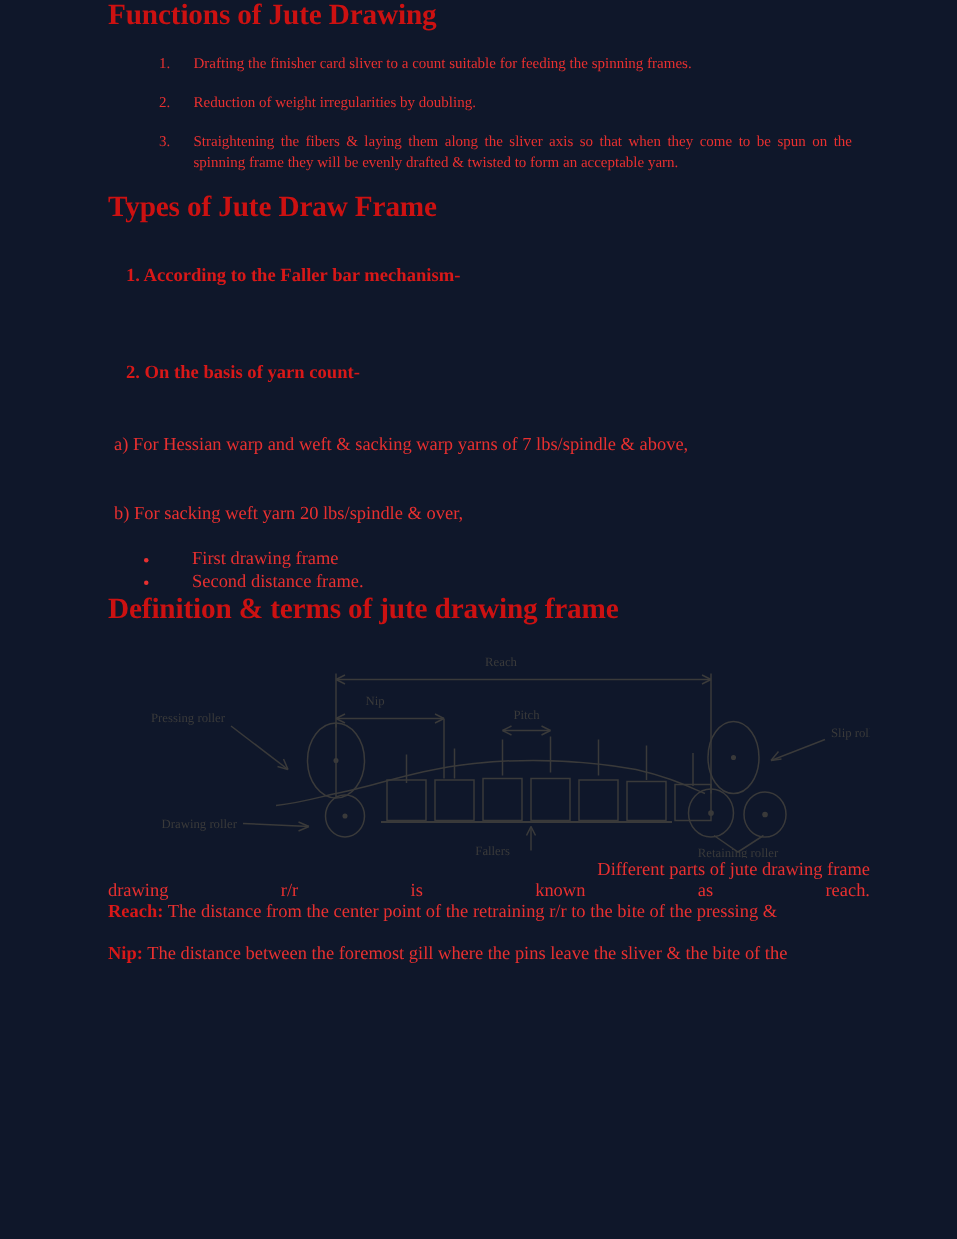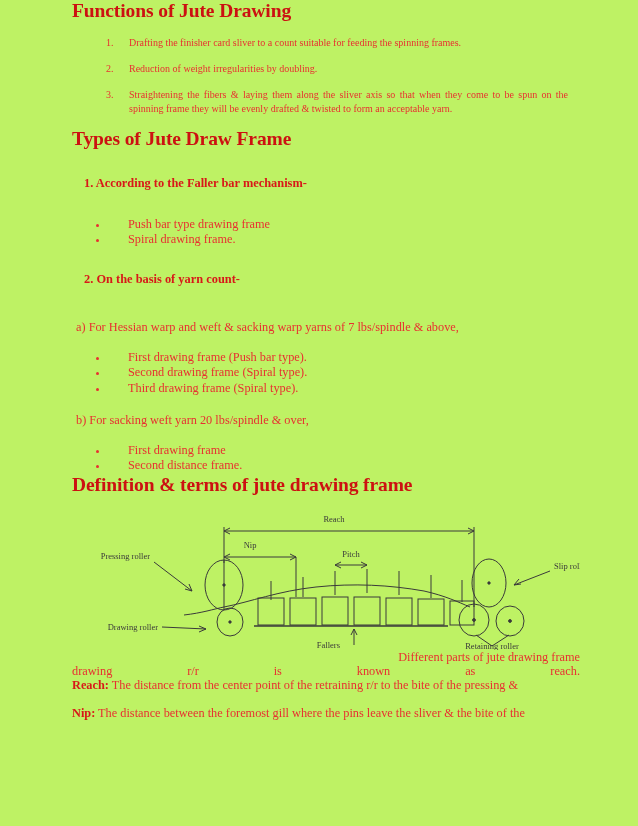--- a/index.html
+++ b/index.html
@@ -11,21 +11,21 @@
     width: 638px;
     height: 826px;
     overflow: hidden;
     font-family: "Liberation Serif", "DejaVu Serif", serif;
     color: #e02020;
   }
   .page {
     position: relative;
     width: 638px;
     height: 826px;
-    background: #bef264;
+    background: #0f172a;
     box-sizing: border-box;
     padding: 0 58px 0 72px;
   }
   h1.section-heading {
     font-family: "Liberation Serif", "DejaVu Serif", serif;
     font-weight: bold;
     font-size: 19.5px;
     color: #cc1111;
     margin: 0;
     padding: 0;
@@ -123,40 +123,31 @@
   </ol>
 
   <h1 class="section-heading h-types">Types of Jute Draw Frame</h1>
 
   <div class="sp-14"></div>
 
   <p class="sub-heading">1. According to the Faller bar mechanism-</p>
 
   <div class="sp-14"></div>
 
-  <ul class="bullet-list">
-    <li>Push bar type drawing frame</li>
-    <li>Spiral drawing frame.</li>
-  </ul>
 
   <div class="sp-12"></div>
 
   <p class="sub-heading">2. On the basis of yarn count-</p>
 
   <div class="sp-17"></div>
 
   <p class="body-line">a) For Hessian warp and weft &amp; sacking warp yarns of 7 lbs/spindle &amp; above,</p>
 
   <div class="sp-12"></div>
 
-  <ul class="bullet-list">
-    <li>First drawing frame (Push bar type).</li>
-    <li>Second drawing frame (Spiral type).</li>
-    <li>Third drawing frame (Spiral type).</li>
-  </ul>
 
   <div class="sp-12"></div>
 
   <p class="body-line">b) For sacking weft yarn 20 lbs/spindle &amp; over,</p>
 
   <div class="sp-12"></div>
 
   <ul class="bullet-list">
     <li>First drawing frame</li>
     <li>Second distance frame.</li>

